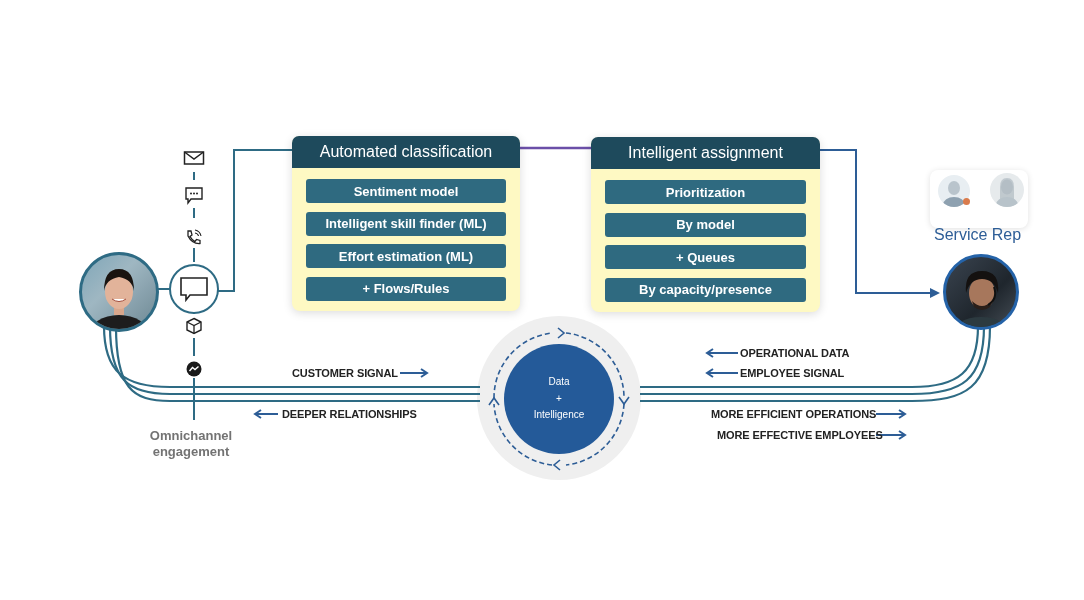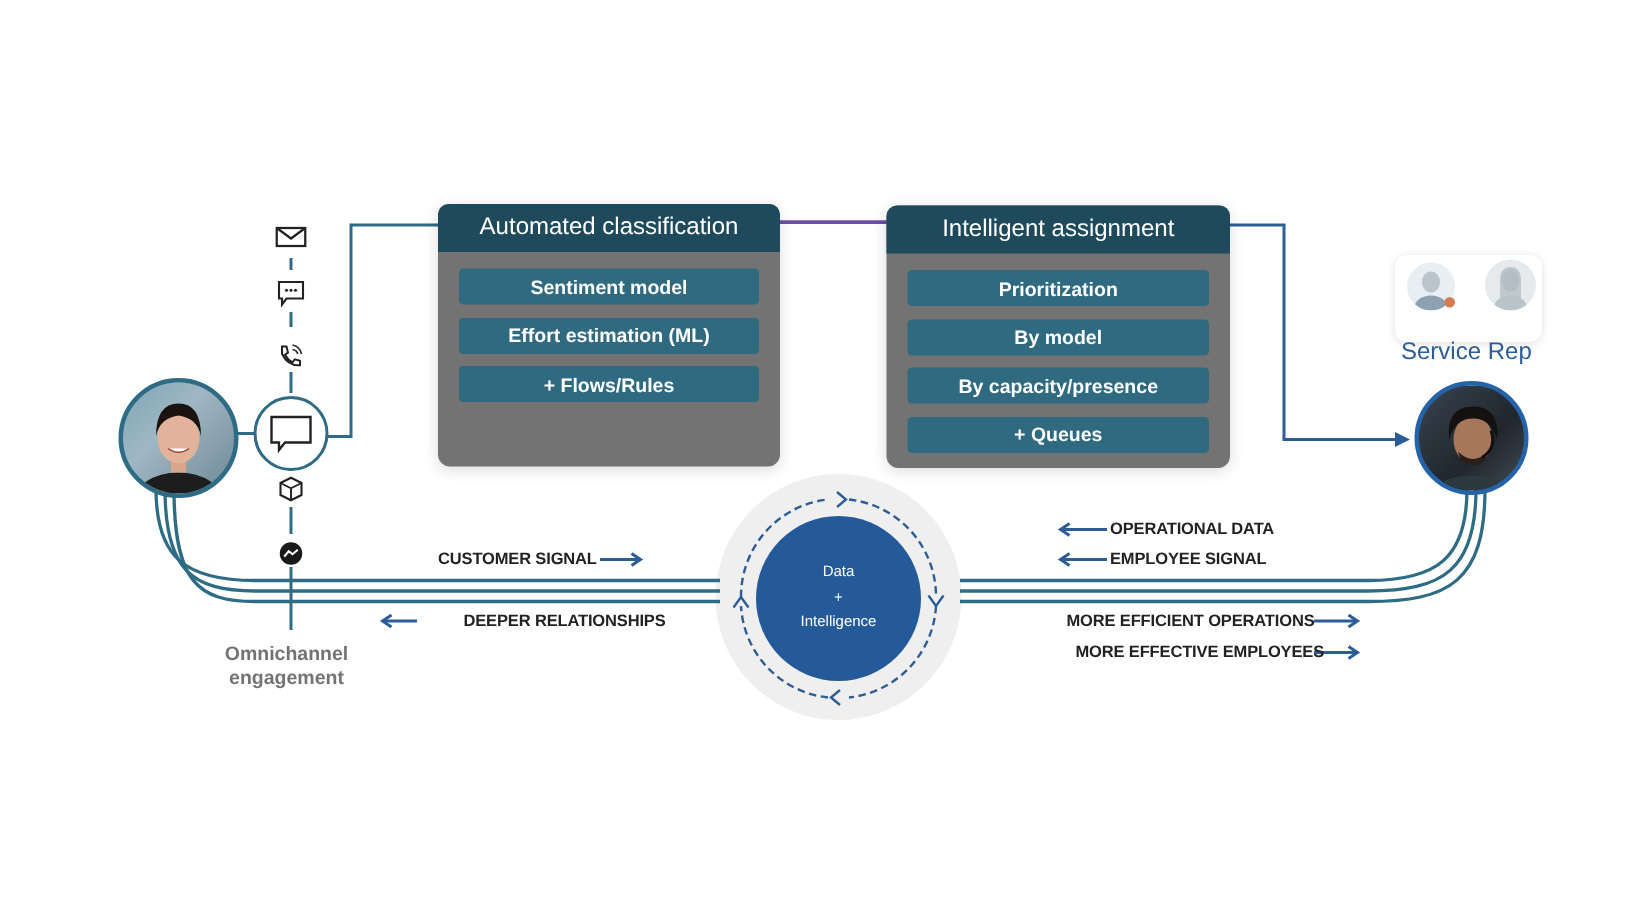--- a/index.html
+++ b/index.html
@@ -1,19 +1,19 @@
 <!DOCTYPE html>
 <html><head>
 <meta charset="utf-8">
 <style>
   html,body{margin:0;padding:0;background:#ffffff;}
   body{width:1084px;height:600px;position:relative;overflow:hidden;font-family:"Liberation Sans","DejaVu Sans",sans-serif;}
   #stage{position:absolute;left:0;top:0;width:1084px;height:600px;}
   svg#lines{position:absolute;left:0;top:0;}
-  .card{position:absolute;background:#737373;border-radius:8px;box-shadow:0 2px 10px rgba(0,0,0,0.14);}
+  .card{position:absolute;background:#fef9c3;border-radius:8px;box-shadow:0 2px 10px rgba(0,0,0,0.14);}
   .card-head{height:32px;background:#1e4a5c;color:#fff;border-radius:7px 7px 0 0;font-size:16px;display:flex;align-items:center;justify-content:center;}
   .card-body{padding:11px 14px 12px 14px;}
   .pill{height:24px;margin-bottom:8.5px;background:#2f6a80;color:#fff;border-radius:3px;font-size:13px;font-weight:bold;display:flex;align-items:center;justify-content:center;text-align:center;}
   .pill:last-child{margin-bottom:0;}
   .label{position:absolute;font-size:11px;font-weight:bold;color:#222;white-space:nowrap;letter-spacing:-0.1px;}
   .avatar{position:absolute;border-radius:50%;overflow:hidden;}
   .chan-icon{position:absolute;width:22px;height:18px;display:flex;align-items:center;justify-content:center;}
 </style>
 </head>
 <body>
@@ -88,32 +88,33 @@
 <div style="position:absolute;left:504px;top:374px;width:110px;text-align:center;color:#fff;font-size:10px;line-height:16.5px;">
   <div>Data</div>
   <div>+</div>
   <div>Intelligence</div>
 </div>
 
 <div class="card" style="left:292px;top:136px;width:228px;height:175px;">
   <div class="card-head">Automated classification</div>
   <div class="card-body">
     <div class="pill">Sentiment model</div>
+    <div class="pill">Intelligent skill finder (ML)</div>
     <div class="pill">Effort estimation (ML)</div>
     <div class="pill">+ Flows/Rules</div>
   </div>
 </div>
 
 <div class="card" style="left:591px;top:137px;width:229px;height:175px;">
   <div class="card-head">Intelligent assignment</div>
   <div class="card-body">
     <div class="pill">Prioritization</div>
     <div class="pill">By model</div>
+    <div class="pill">+ Queues</div>
     <div class="pill">By capacity/presence</div>
-    <div class="pill">+ Queues</div>
   </div>
 </div>
 
 <div class="chan-icon" style="left:183px;top:149px;">
   <svg width="22" height="16">
         <rect x="1.5" y="2" width="19" height="12" fill="none" stroke="#222" stroke-width="1.5"></rect>
         <polyline points="1.5,2 11,9 20.5,2" fill="none" stroke="#222" stroke-width="1.5"></polyline>
       </svg>
 </div>
 <div class="chan-icon" style="left:183px;top:187px;">
@@ -187,19 +188,19 @@
     <path d="M48 30 Q52 42 42 48" fill="none" stroke="#111" stroke-width="2"></path>
   </svg>
 </div>
 
 <div style="position:absolute;left:140px;top:428px;width:102px;text-align:center;font-size:13px;font-weight:bold;color:#737373;line-height:16px;">
   <div>Omnichannel</div>
   <div>engagement</div>
 </div>
 
 <div class="label" style="left:292px;top:367px;">CUSTOMER SIGNAL</div>
-<div class="label" style="left:282px;top:408px;margin-left:27px;">DEEPER RELATIONSHIPS</div>
+<div class="label" style="left:282px;top:408px;">DEEPER RELATIONSHIPS</div>
 <div class="label" style="left:740px;top:347px;">OPERATIONAL DATA</div>
 <div class="label" style="left:740px;top:367px;">EMPLOYEE SIGNAL</div>
 <div class="label" style="left:711px;top:408px;">MORE EFFICIENT OPERATIONS</div>
 <div class="label" style="left:717px;top:429px;">MORE EFFECTIVE EMPLOYEES</div>
 
 </div>
 
 </body></html>

